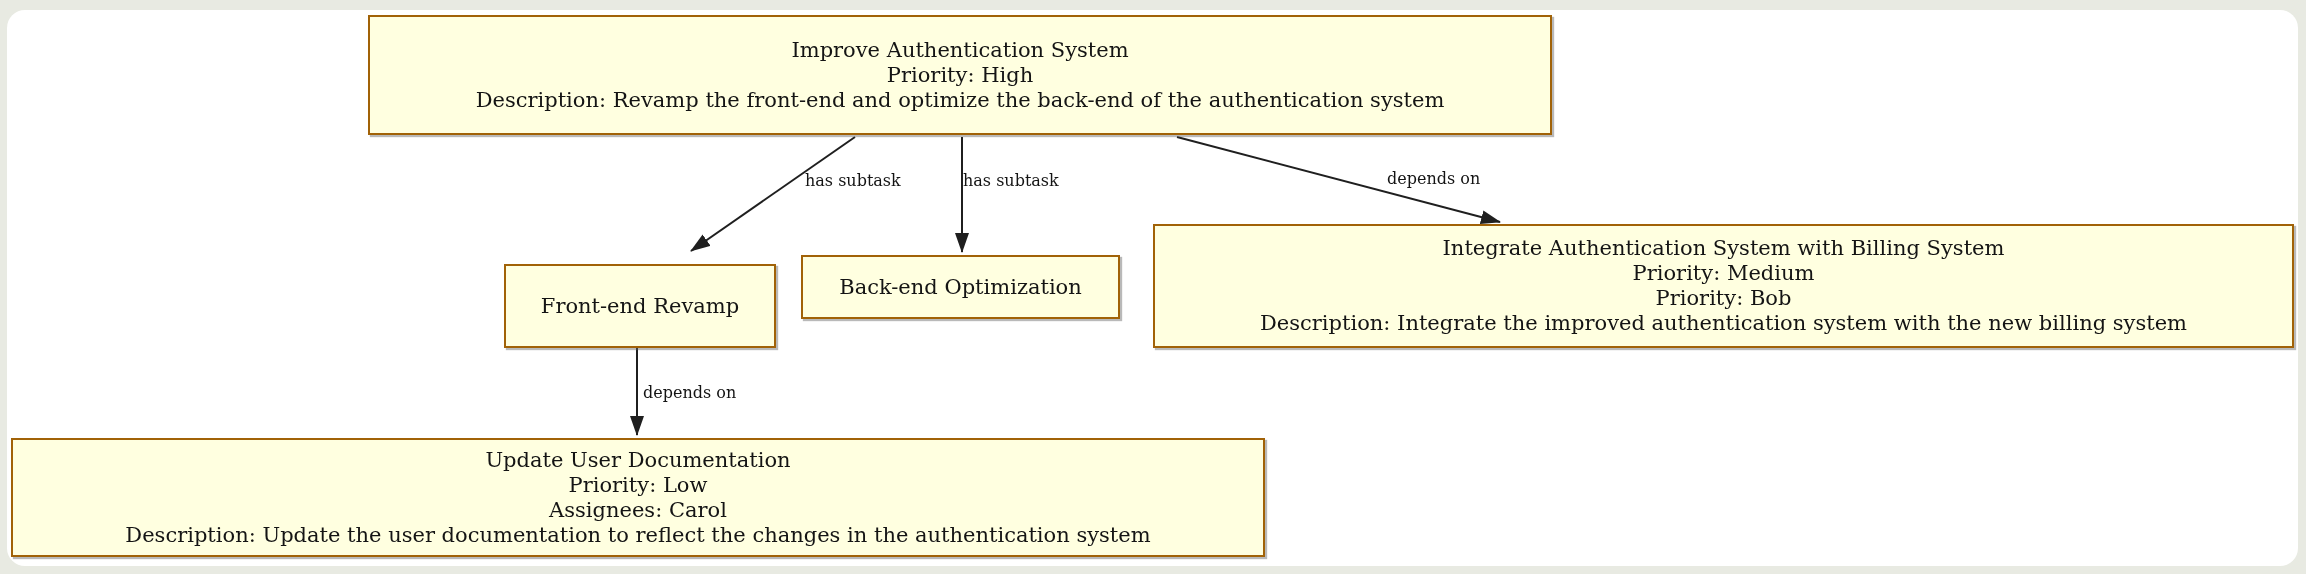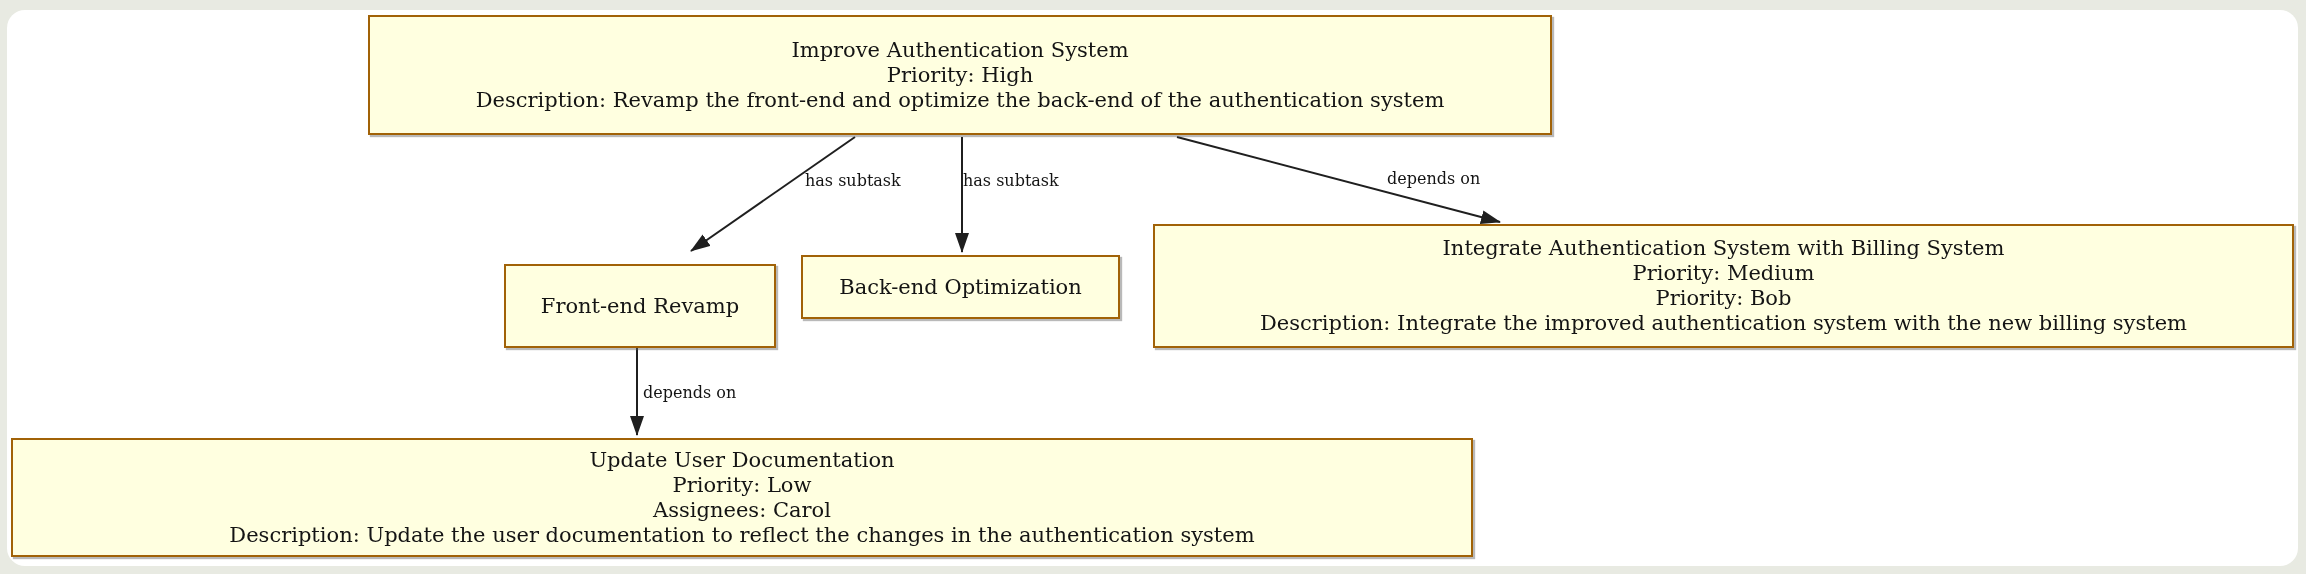--- a/index.html
+++ b/index.html
@@ -57,21 +57,21 @@
     color: #141414;
     font-size: 16px;
     line-height: 24px;
     white-space: nowrap;
   }
   
   #n-improve   { left: 368px;  top: 15px;  width: 1184px; height: 120px; }
   #n-frontend  { left: 504px;  top: 255px; width: 272px;  height: 84px; margin-top: 9px;  }
   #n-backend   { left: 801px;  top: 255px; width: 319px;  height: 64px;  }
   #n-integrate { left: 1153px; top: 224px; width: 1141px; height: 124px; }
-  #n-update    { left: 11px;   top: 438px; width: 1462px; height: 119px; }
+  #n-update    { left: 11px;   top: 438px; width: 1254px; height: 119px; }
   
   #el-0 { left: 805px;  top: 169px; }
   #el-1 { left: 963px;  top: 169px; }
   #el-2 { left: 1387px; top: 167px; }
   #el-3 { left: 643px;  top: 381px; }
 </style>
 </head>
 <body>
 
 <div class="stage">

